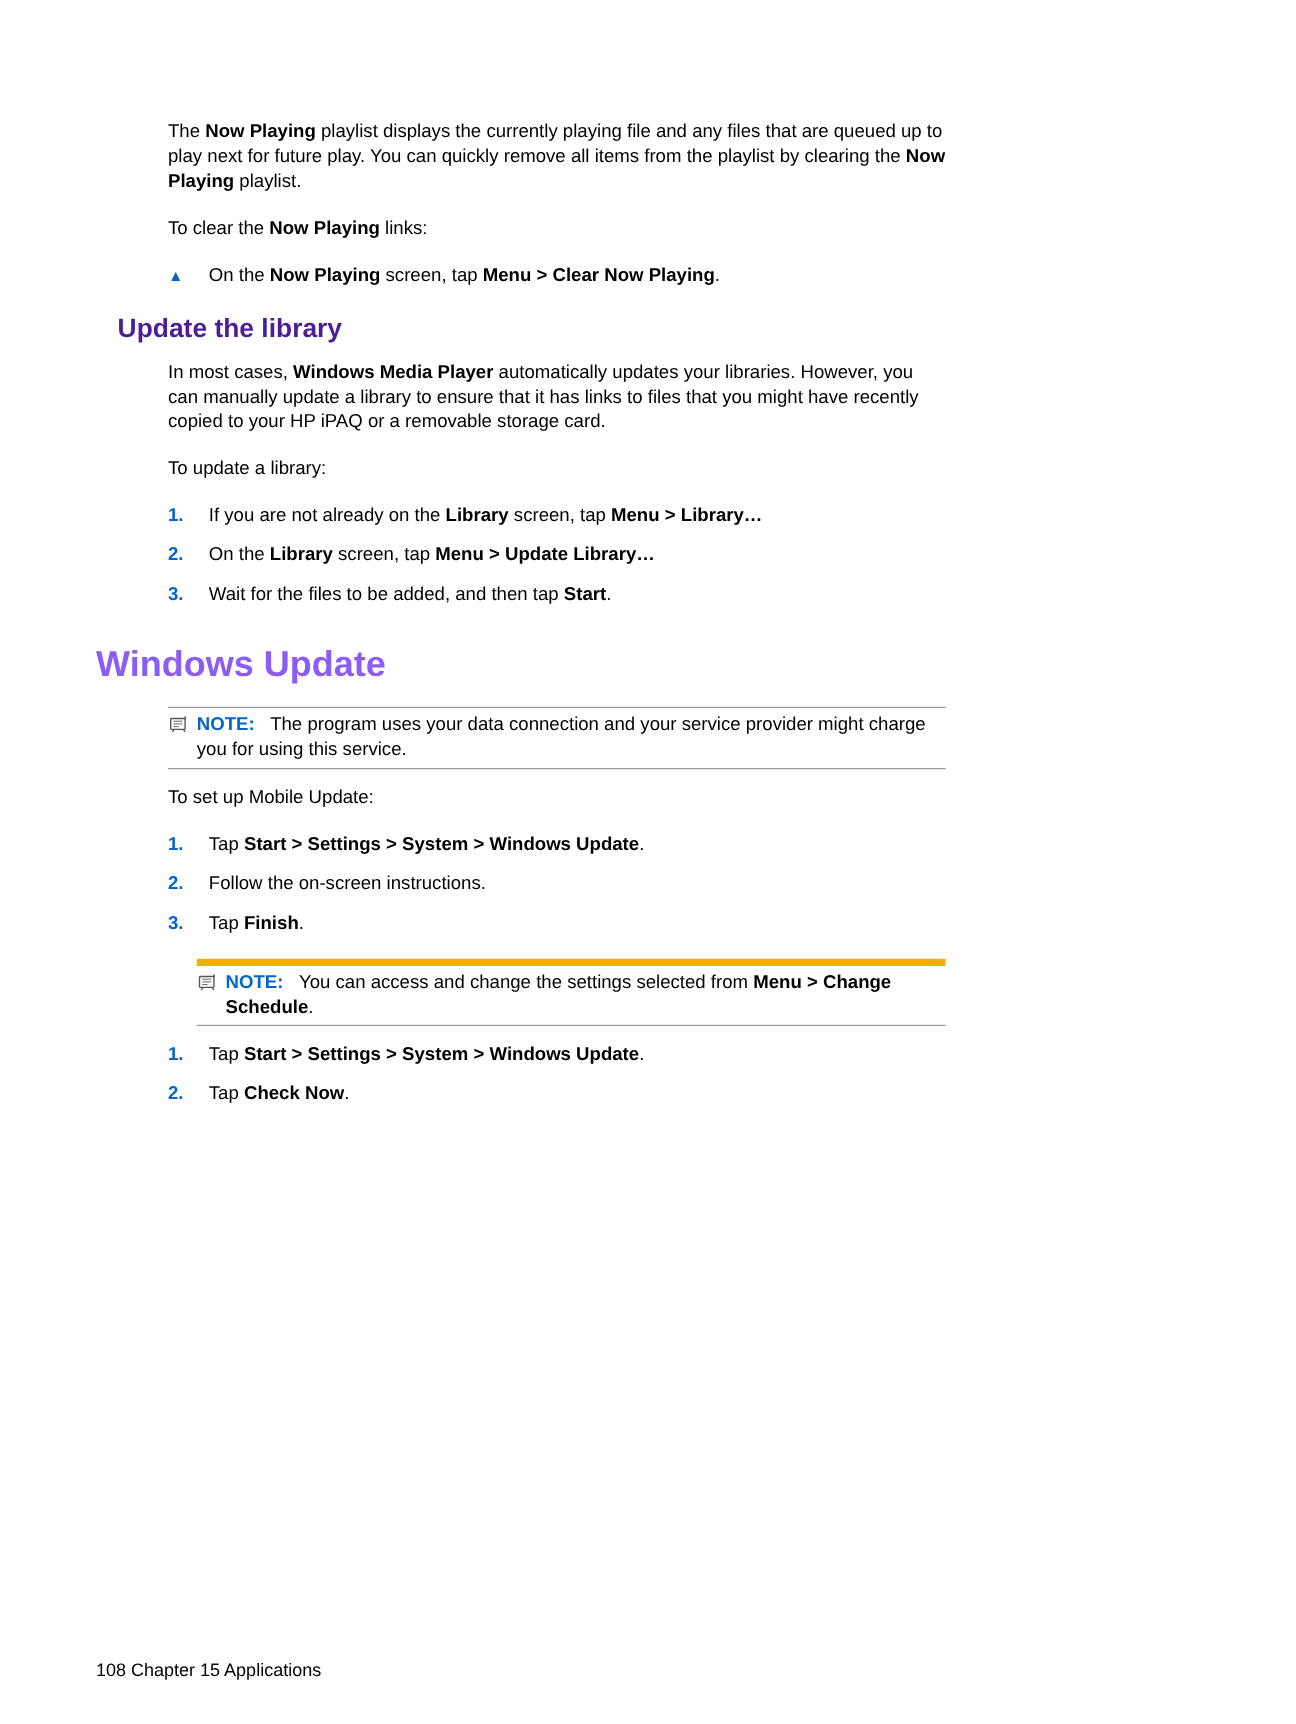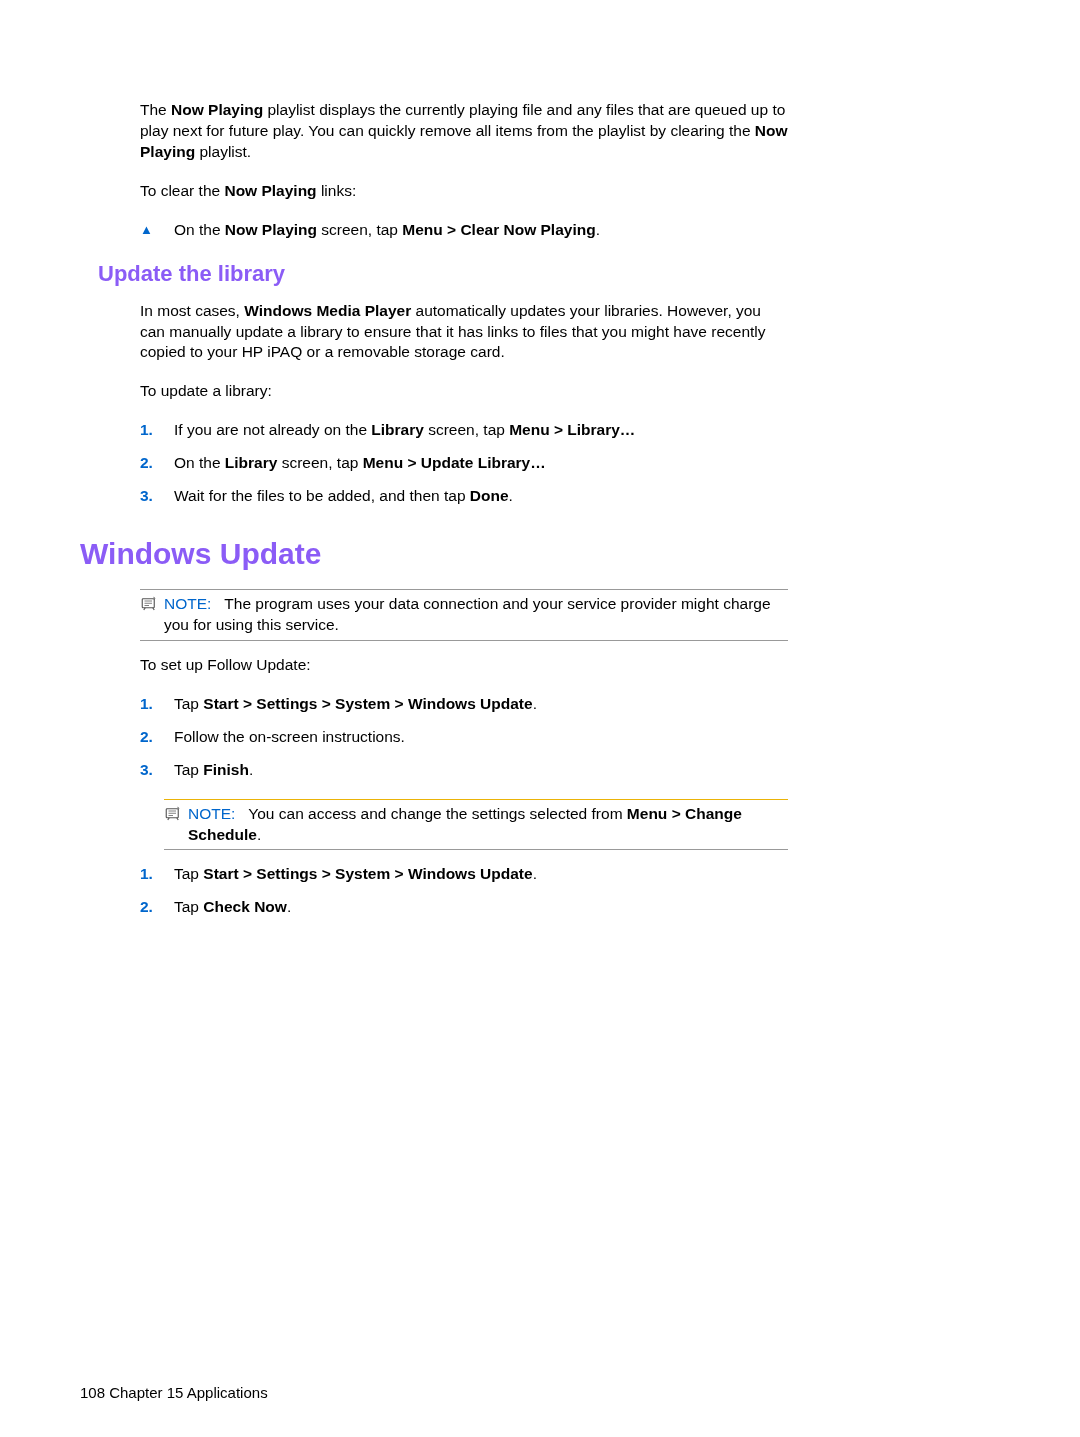--- a/index.html
+++ b/index.html
@@ -32,21 +32,21 @@
     line-height: 1.35;
   }
   .step-num {
     color: #0066cc;
     font-weight: bold;
     width: 34px;
     flex-shrink: 0;
   }
   .step-text { flex: 1; }
   h2 {
-    color: #8b5cf6;
+    color: #4c1d95;
     font-size: 22px;
     font-weight: bold;
     margin: 20px 0 14px 0;
   }
   h1 {
     color: #8b5cf6;
     font-size: 30px;
     font-weight: bold;
     margin: 30px 0 18px 0;
   }
@@ -55,39 +55,39 @@
     border-bottom: 1px solid #999;
     padding: 4px 0 4px 0;
     margin: 6px 0 14px 0;
     font-size: 15.5px;
     line-height: 1.35;
     display: flex;
     align-items: flex-start;
     gap: 6px;
   }
   .note-block-inner {
-    border-top: 1px solid #eab308;
+    border-top: 6px solid #eab308;
     border-bottom: 1px solid #999;
     padding: 4px 0 4px 0;
     margin: 6px 0 14px 24px;
     font-size: 15.5px;
     line-height: 1.35;
     display: flex;
     align-items: flex-start;
     gap: 6px;
   }
   .note-icon {
     width: 18px;
     height: 18px;
     flex-shrink: 0;
     margin-top: 1px;
   }
   .note-label {
     color: #0066cc;
-    font-weight: normal;
+    font-weight: bold;
   }
   .footer {
     position: absolute;
     bottom: 36px;
     left: 80px;
     font-size: 15px;
   }
   .heading-outdent { margin-left: -60px; }
   .heading-outdent-h2 { margin-left: -42px; }
   .step-list { margin-bottom: 18px; }
@@ -144,41 +144,41 @@
       </div>
       <div class="step-row">
         <span class="step-num">2.</span>
         <span class="step-text">
           <span>On the </span><span class="bold">Library</span><span> screen, tap </span><span class="bold">Menu &gt; Update Library…</span>
         </span>
       </div>
       <div class="step-row">
         <span class="step-num">3.</span>
         <span class="step-text">
-          <span>Wait for the files to be added, and then tap </span><span class="bold">Done</span><span>.</span>
+          <span>Wait for the files to be added, and then tap </span><span class="bold">Start</span><span>.</span>
         </span>
       </div>
     </div>
 
     <h1 class="heading-outdent">Windows Update</h1>
 
 
     <div class="note-block">
       <svg class="note-icon" viewBox="0 0 24 24">
         <rect x="3" y="5" width="16" height="12" rx="1" fill="none" stroke="#555" stroke-width="1.5"></rect>
         <path d="M7 17 L5 20 M17 17 L19 20" stroke="#555" stroke-width="1.5"></path>
         <path d="M6 8 L16 8 M6 11 L16 11 M6 14 L12 14" stroke="#555" stroke-width="1"></path>
         <path d="M18 3 C20 3 20 5 19 6" fill="none" stroke="#555" stroke-width="1.2"></path>
       </svg>
       <span class="note-text">
         <span class="note-label">NOTE:</span>&nbsp;&nbsp;&nbsp;<span>The program uses your data connection and your service provider might charge you for using this service.</span>
       </span>
     </div>
 
-    <p>To set up Follow Update:</p>
+    <p>To set up Mobile Update:</p>
 
     <div class="step-list">
       <div class="step-row">
         <span class="step-num">1.</span>
         <span class="step-text">
           <span>Tap </span><span class="bold">Start &gt; Settings &gt; System &gt; Windows Update</span><span>.</span>
         </span>
       </div>
       <div class="step-row">
         <span class="step-num">2.</span>

